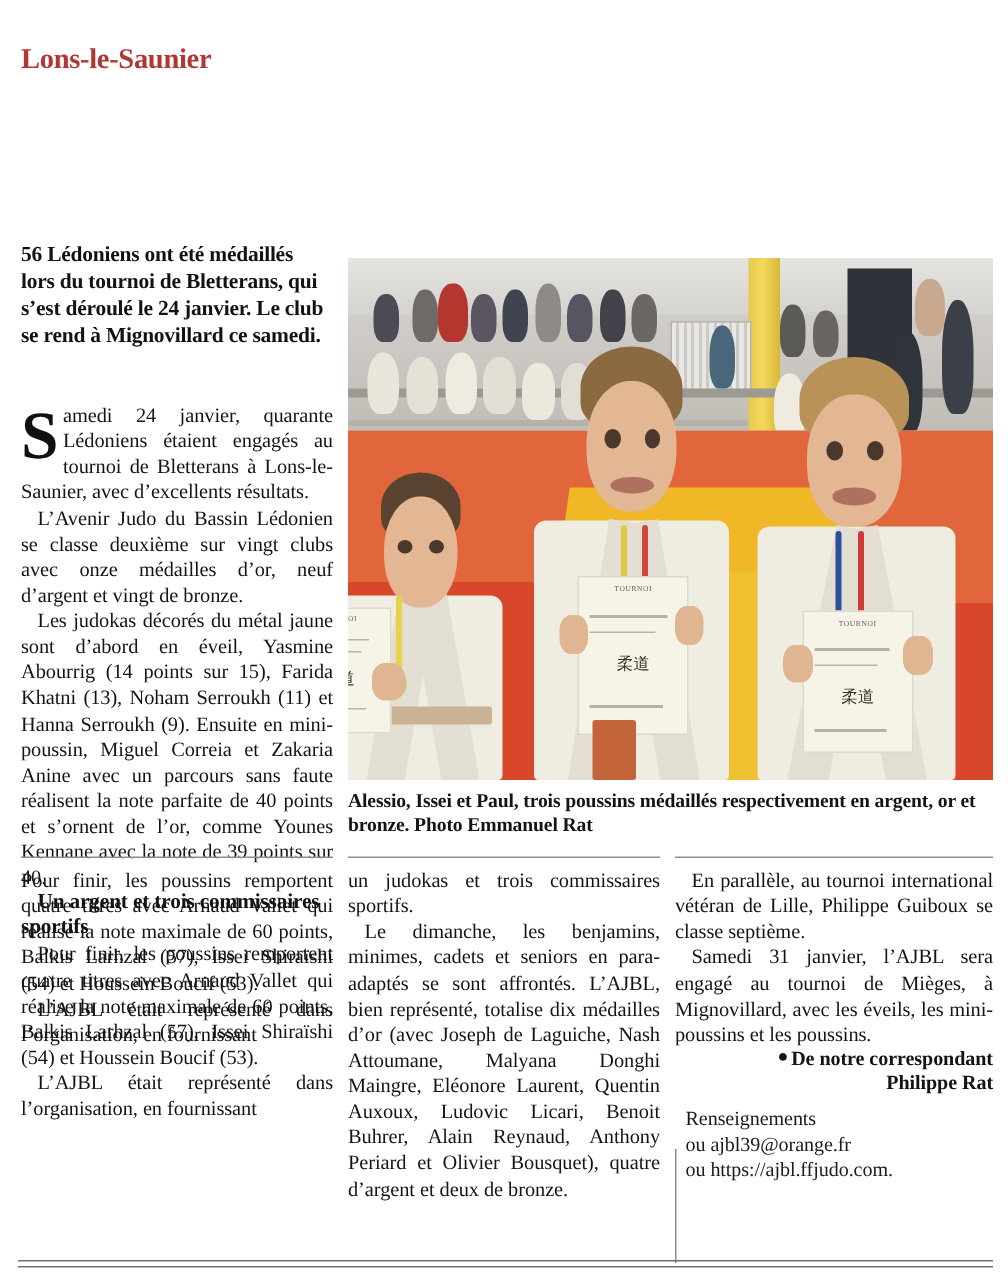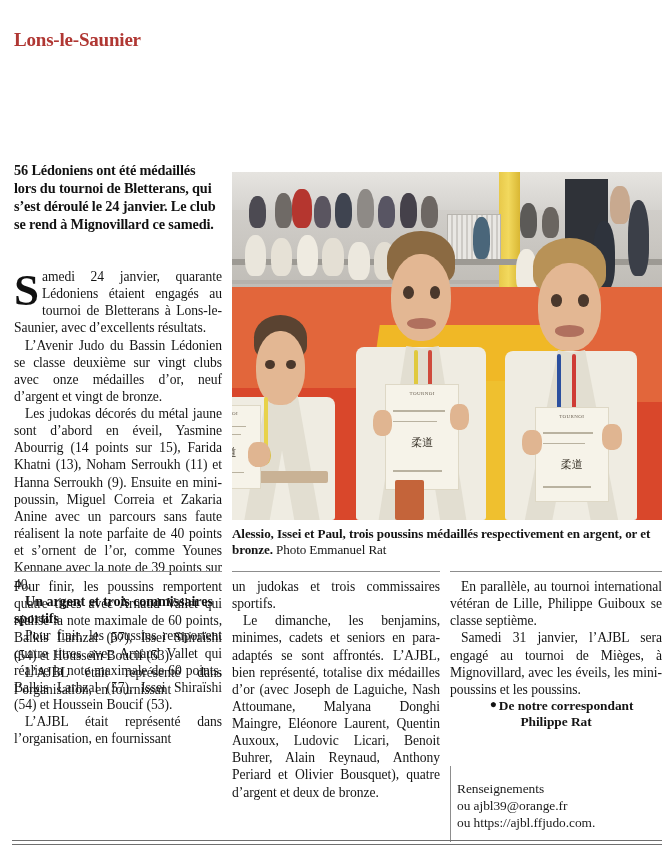--- a/index.html
+++ b/index.html
@@ -213,21 +213,21 @@
     position: absolute;
     left: 232px;
     top: 526px;
     width: 432px;
     font-size: 13.1px;
     line-height: 1.23;
     color: #141414;
     letter-spacing: -0.1px;
   }
   .caption b { font-weight: bold; }
-  .caption .credit { font-weight: normal; }
+  .caption .credit { font-weight: bold; }
 
   
   .rule {
     position: absolute;
     background: #8d8d8d;
     height: 1px;
   }
   .rule-left  { left: 14px;  top: 571px; width: 208px; }
   .rule-mid   { left: 232px; top: 571px; width: 208px; }
   .rule-right { left: 450px; top: 571px; width: 212px; }
@@ -253,32 +253,32 @@
   .col-left-b  { left: 14px;  top: 578px; width: 208px; }
   .col-mid     { left: 232px; top: 578px; width: 208px; }
   .col-right   { left: 450px; top: 578px; width: 212px; }
 
   .byline {
     font-weight: bold;
     text-indent: 0;
     margin-top: 6px;
     font-size: 13.4px;
     line-height: 1.22;
-    text-align: center;
+    text-align: right;
   }
   .bullet {
     font-size: 12px;
     line-height: 1;
     vertical-align: 2px;
     margin-right: 2px;
   }
   .contact {
     position: absolute;
     left: 457px;
-    top: 780px;
+    top: 737px;
     width: 206px;
     font-size: 13.4px;
     line-height: 1.27;
     text-align: left;
     letter-spacing: -0.05px;
   }
   .contact div { white-space: nowrap; }
 
   .bottom-rule-1 {
     position: absolute; left: 12px; top: 840px; width: 650px; height: 1px; background:#6f6f6f;

